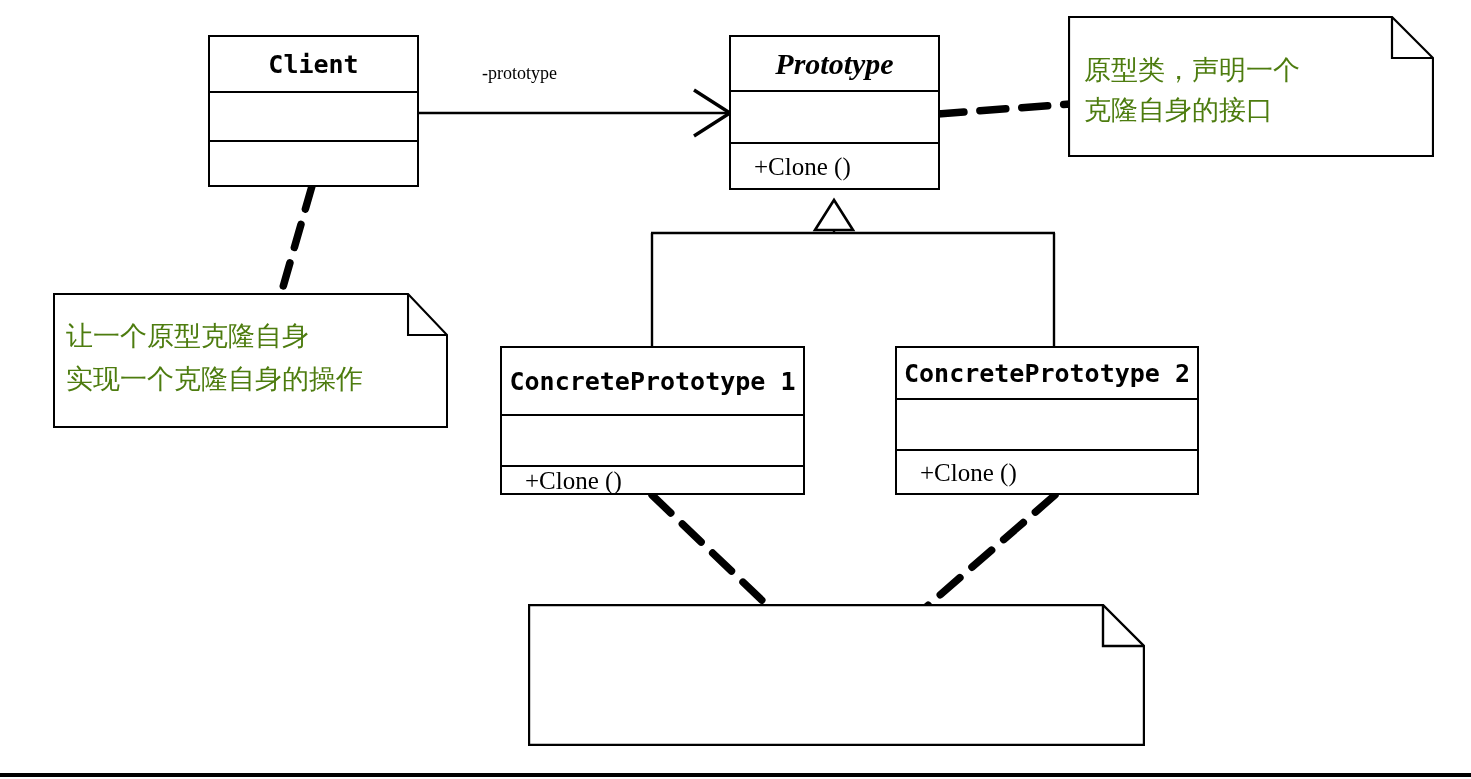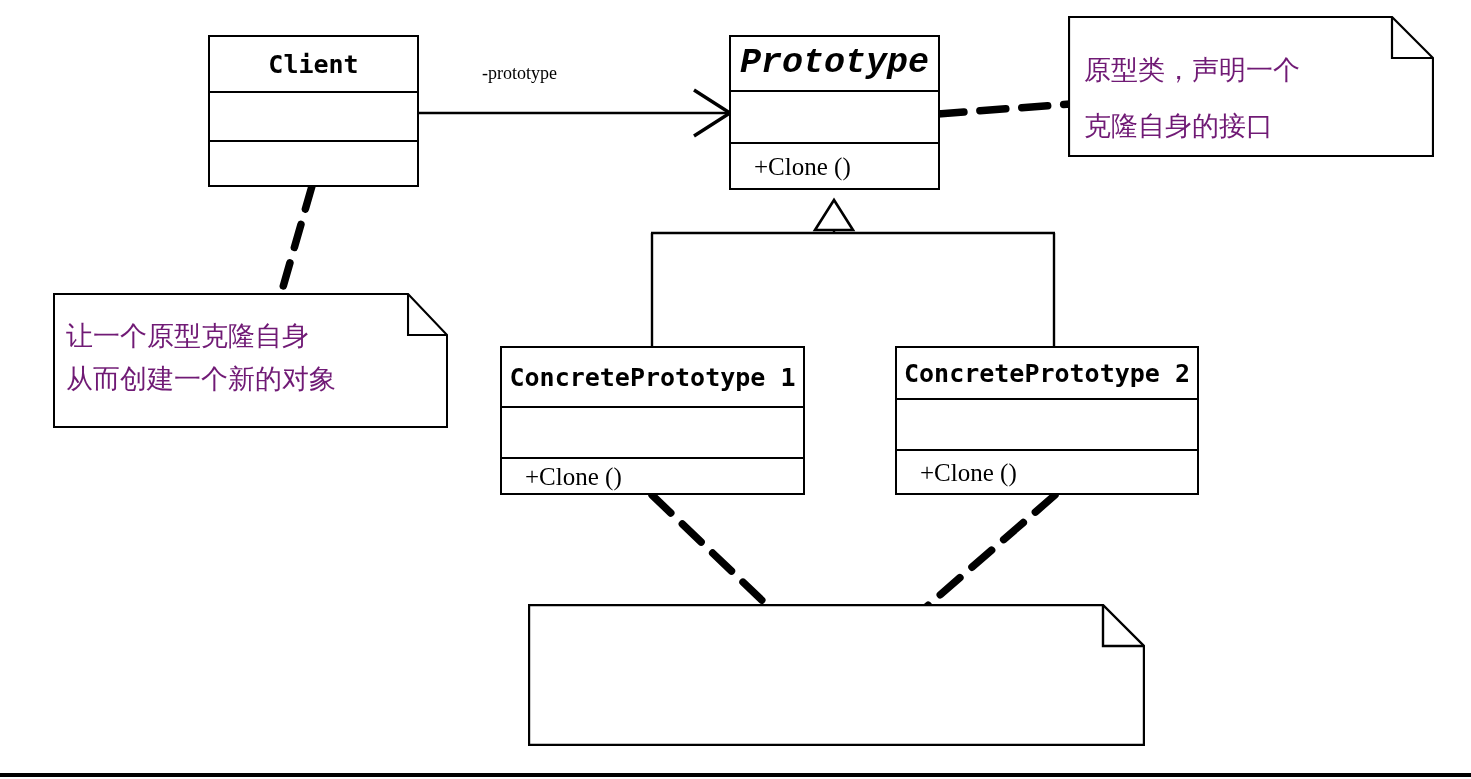--- a/index.html
+++ b/index.html
@@ -54,24 +54,24 @@
   }
   .title-text {
     font-family: "DejaVu Sans Mono", monospace;
     font-weight: bold;
     font-size: 25px;
     letter-spacing: 0px;
     white-space: pre;
     line-height: 1;
   }
   .title-text.abstract {
-    font-family: Liberation Mono, monospace;
+    font-family: Liberation Serif, serif;
     font-style: italic;
     font-weight: bold;
-    font-size: 35px;
+    font-size: 30px;
   }
   .op-text {
     font-family: "Liberation Serif", serif;
     font-size: 25px;
     padding-left: 23px;
     white-space: pre;
     line-height: 1;
   }
   
   .uml-note {
@@ -84,21 +84,21 @@
     left: 0; top: 0;
     width: 100%;
     height: 100%;
   }
   .uml-note .note-text {
     position: absolute;
     font-family: "DejaVu Sans", sans-serif;
     font-size: 27px;
     line-height: 1.32;
     white-space: pre;
-    color: #701a75;
+    color: #4d7c0f;
   }
   
   .edge-label {
     position: absolute;
     font-family: "Liberation Serif", serif;
     font-size: 18px;
     white-space: pre;
     line-height: 1;
   }
   .bottom-rule {
@@ -166,21 +166,21 @@
     </div>
     <div class="compartment attrs" style="height:52px;">
       <span class="op-text"></span>
     </div>
     <div class="compartment ops" style="flex:1;">
       <span class="op-text">+Clone ()</span>
     </div>
   </div>
 
   <div class="uml-class" style="left:500px; top:346px; width:305px; height:149px;">
-    <div class="compartment title" style="height:60px;">
+    <div class="compartment title" style="height:68px;">
       <span class="title-text">ConcretePrototype 1</span>
     </div>
     <div class="compartment attrs" style="height:51px;">
       <span class="op-text"></span>
     </div>
     <div class="compartment ops" style="flex:1;">
       <span class="op-text">+Clone ()</span>
     </div>
   </div>
 
@@ -195,30 +195,30 @@
       <span class="op-text">+Clone ()</span>
     </div>
   </div>
 
   <div class="uml-note" style="left:1068px; top:16px; width:366px; height:141px;">
     <svg class="note-body" viewBox="0 0 366 141" width="366" height="141" preserveAspectRatio="none">
       <polygon points="1,1 324,1 365,42 365,140 1,140" fill="#fff" stroke="#000" stroke-width="2.2" stroke-linejoin="miter"></polygon>
       <polyline points="324,1 324,42 365,42" fill="none" stroke="#000" stroke-width="2.2"></polyline>
     </svg>
     <div class="note-text" style="left:16px; top:36px;">原型类，声明一个</div>
-    <div class="note-text" style="left:16px; top:76px;margin-top:16px;">克隆自身的接口</div>
+    <div class="note-text" style="left:16px; top:76px;">克隆自身的接口</div>
   </div>
 
   <div class="uml-note" style="left:53px; top:293px; width:395px; height:135px;">
     <svg class="note-body" viewBox="0 0 415 135" width="415" height="135" preserveAspectRatio="none">
       <polygon points="1,1 373,1 414,42 414,134 1,134" fill="#fff" stroke="#000" stroke-width="2.2" stroke-linejoin="miter"></polygon>
       <polyline points="373,1 373,42 414,42" fill="none" stroke="#000" stroke-width="2.2"></polyline>
     </svg>
     <div class="note-text" style="left:13px; top:25px;">让一个原型克隆自身</div>
-    <div class="note-text" style="left:13px; top:68px;">从而创建一个新的对象</div>
+    <div class="note-text" style="left:13px; top:68px;">实现一个克隆自身的操作</div>
   </div>
 
   <div class="uml-note" style="left:528px; top:604px; width:617px; height:142px;">
     <svg class="note-body" viewBox="0 0 617 142" width="617" height="142" preserveAspectRatio="none">
       <polygon points="1,1 575,1 616,42 616,141 1,141" fill="#fff" stroke="#000" stroke-width="2.4" stroke-linejoin="miter"></polygon>
       <polyline points="575,1 575,42 616,42" fill="none" stroke="#000" stroke-width="2.4"></polyline>
     </svg>
   </div>
 
   <div class="bottom-rule"></div>

